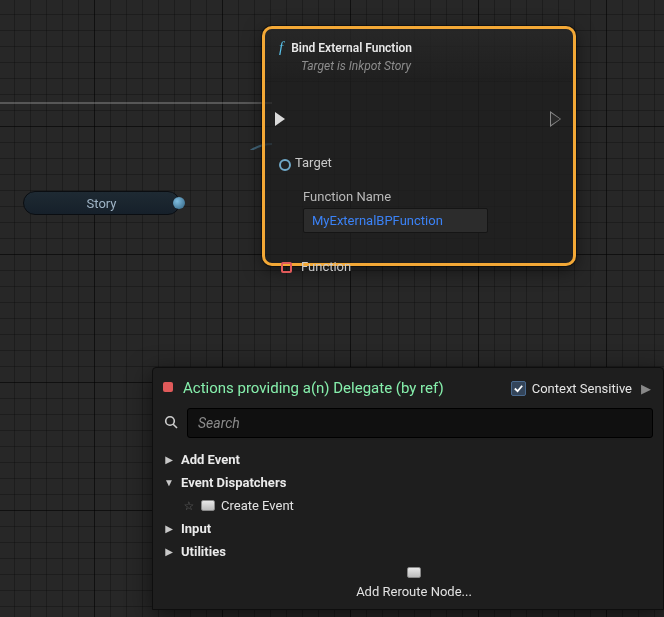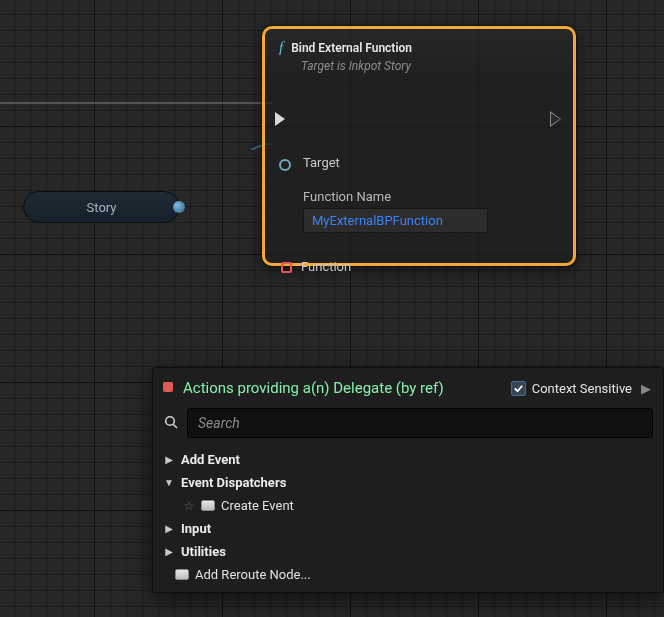--- a/index.html
+++ b/index.html
@@ -14,21 +14,21 @@
     linear-gradient(rgba(0,0,0,0.45) 1px, transparent 1px),
     linear-gradient(90deg, rgba(0,0,0,0.45) 1px, transparent 1px);
   background-size: 16px 16px, 16px 16px, 128px 128px, 128px 128px;
   background-position: -2px -2px, -2px -2px, -34px -2px, -34px -2px;
 }
 
 .wires { position: absolute; inset: 0; pointer-events: none; }
 
 .story-node {
   position: absolute; left: 23px; top: 191px;
-  width: 157px; height: 32px;
+  width: 157px; height: 24px;
   background: linear-gradient(#1e2a33, #16202a);
   border: 1px solid #0a0d11;
   border-radius: 20px;
   display: flex; align-items: center; justify-content: center;
   color: #9fb4c6; font-size: 13px;
 }
 .story-node .out-pin {
   position: absolute; right: -6px; top: 50%; transform: translateY(-50%);
   width: 12px; height: 12px; border-radius: 50%;
   background: radial-gradient(circle at 35% 35%, #7fbde0, #2f5f7d);
@@ -76,21 +76,21 @@
   content: ""; position: absolute; left: -11px; top: -8px;
   width: 0; height: 0; border-top: 8px solid transparent; border-bottom: 8px solid transparent;
   border-left: 11px solid #8a8a8a;
 }
 .exec-arrow-out::after {
   content: ""; position: absolute; left: -10px; top: -6px;
   width: 0; height: 0; border-top: 6px solid transparent; border-bottom: 6px solid transparent;
   border-left: 9px solid rgba(30,30,30,0.9);
 }
 .target-pin { position: absolute; left: 14px; top: 130px; }
-.fn-target-label { position: absolute; left: 38px; top: 126px; }
+.fn-target-label { position: absolute; left: 30px; top: 126px; }
 .fname-block { position: absolute; left: 38px; top: 160px; }
 .fname-lab { color: #b9b9b9; font-size: 13px; margin-bottom: 4px; }
 .delegate-pin { position: absolute; left: 16px; top: 233px; }
 .delegate-label { position: absolute; left: 36px; top: 230px; }
 
 .menu {
   position: absolute; left: 152px; top: 367px;
   width: 512px; background: #1e1e1e;
   border: 1px solid #0e0e0e; border-radius: 4px 4px 0 0;
   box-shadow: 0 6px 24px rgba(0,0,0,0.6);
@@ -112,21 +112,21 @@
   padding: 6px 10px; font-size: 14px; border-radius: 3px;
 }
 .search-input::placeholder { color: #8b8b8b; font-style: italic; }
 .tree { padding: 2px 0 6px 0; }
 .tree-row { display: flex; align-items: center; padding: 4px 10px 4px 10px; gap: 6px; cursor: default; }
 .tw { width: 12px; text-align: center; color: #c8c8c8; font-size: 10px; user-select: none; }
 .cat { font-weight: 700; color: #eaeaea; }
 .leaf-star { color: #6a6a6a; font-size: 12px; width: 12px; text-align: center; }
 .leaf-icon { width: 14px; height: 11px; background: linear-gradient(#e8e8e8,#bcbcbc); border: 1px solid #888; border-radius: 2px; }
 .leaf-label { color: #e2e2e2; }
-.indent-1 { padding-left: 22px; }
+.indent-1 { padding-left: 22px; flex-direction: column; }
 .indent-2 { padding-left: 30px; }
 </style>
 </head>
 <body>
 
 <div class="grid-bg"></div>
 
 <svg class="wires">
   <path d="M -4 103 L 272 103" stroke="#e8e8e8" stroke-width="2" fill="none" opacity="0.25"></path>
   <path d="M 181 210 C 220 210, 230 144, 272 144" stroke="#5b9bc0" stroke-width="2" fill="none" opacity="0.55"></path>

